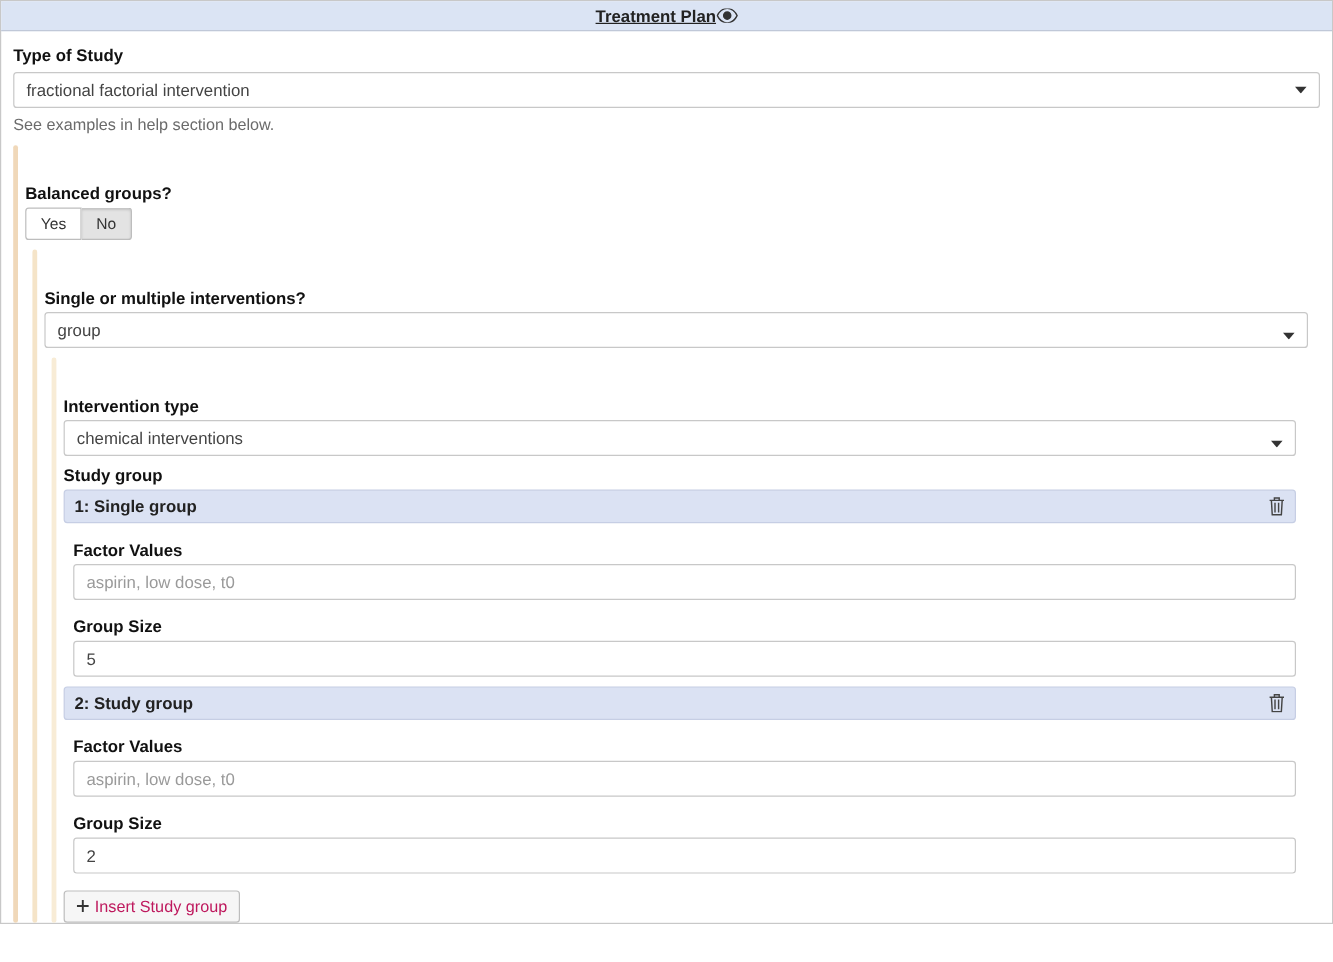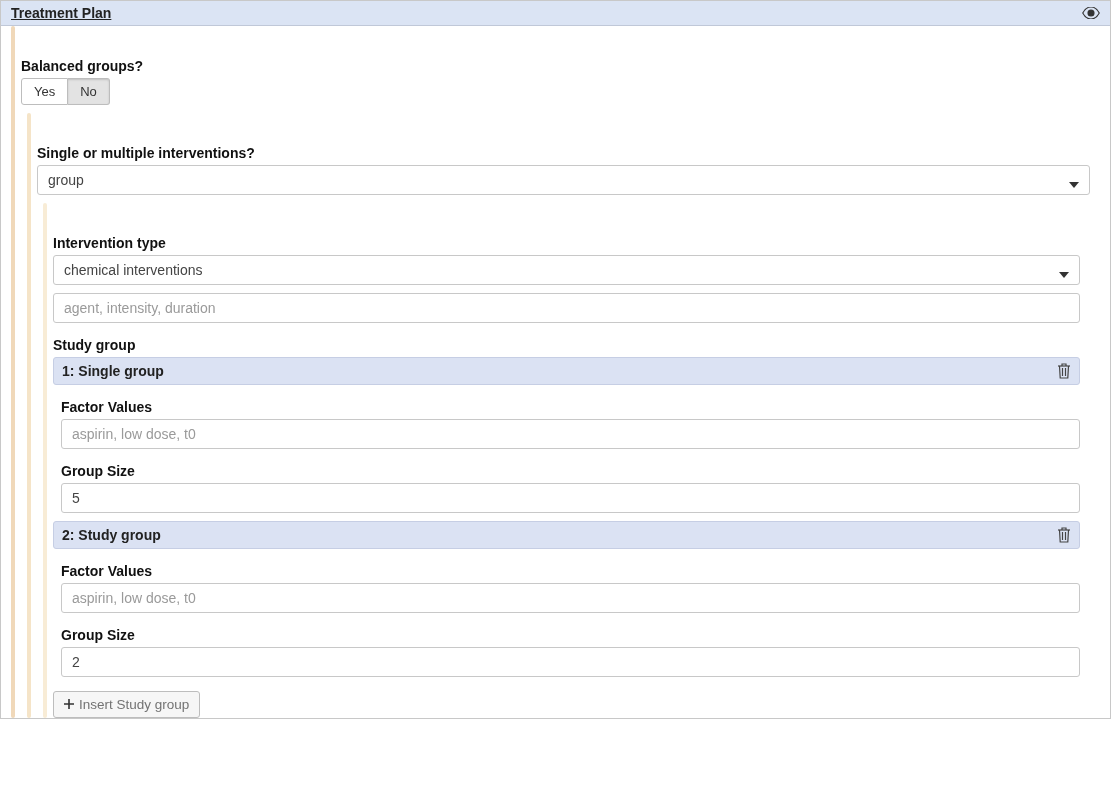--- a/index.html
+++ b/index.html
@@ -14,21 +14,21 @@
   }
   .panel {
     border: 1px solid #c8c8c8;
   }
   .panel-header {
     background: #dbe4f4;
     border-bottom: 1px solid #c0c8d8;
     padding: 4px 10px;
     display: flex;
     align-items: center;
-    justify-content: space-between;
+    justify-content: center;
   }
   .panel-title {
     font-weight: bold;
     text-decoration: underline;
     font-size: 14px;
     color: #222;
   }
   .eye-icon svg { display:block; }
   .section-inner { padding: 6px 10px 10px 10px; }
   .label {
@@ -118,21 +118,21 @@
   .group-body { padding: 4px 0 8px 8px; }
   .insert-btn {
     display: inline-flex;
     align-items: center;
     gap: 5px;
     border: 1px solid #bdbdbd;
     background: #f6f6f6;
     border-radius: 3px;
     padding: 5px 10px;
     font-size: 13.5px;
-    color: #737373;
+    color: #be185d;
     cursor: pointer;
     margin-top: 6px;
     font-family: inherit;
   }
   .mb4 { margin-bottom: 4px; }
   .mb8 { margin-bottom: 8px; align-items: flex-end; }
 </style>
 </head>
 <body>
 
@@ -141,20 +141,33 @@
   <div class="panel-header">
     <a href="#" class="panel-title">Treatment Plan</a>
     <span class="eye-icon">
       <svg width="18" height="12" viewBox="0 0 24 16" fill="none" stroke="#333" stroke-width="1.5">
         <path d="M1 8 C4 2 9 0 12 0 C15 0 20 2 23 8 C20 14 15 16 12 16 C9 16 4 14 1 8 Z"></path>
         <circle cx="12" cy="8" r="4" fill="#333"></circle>
       </svg>
     </span>
   </div>
 
+  <div class="section-inner">
+
+    <div class="label">Type of Study</div>
+    <div class="select">
+      <span>fractional factorial intervention</span>
+      <span class="caret">
+        <svg width="10" height="6" viewBox="0 0 10 6">
+            <path d="M0 0 L5 6 L10 0 Z" fill="#333"></path>
+          </svg>
+      </span>
+    </div>
+    <div class="helper">See examples in help section below.</div>
+  </div>
 
   <div class="nesting">
     <div class="rail rail1"></div>
     <div class="nest-content">
       <div class="label mb4">Balanced groups?</div>
       <div class="btn-group mb8">
         <button class="btn">Yes</button>
         <button class="btn active">No</button>
       </div>
 
@@ -179,21 +192,20 @@
               <div class="label mb4">Intervention type</div>
               <div class="select mb8">
                 <span>chemical interventions</span>
                 <span class="caret">
                   <svg width="10" height="6" viewBox="0 0 10 6">
                       <path d="M0 0 L5 6 L10 0 Z" fill="#333"></path>
                     </svg>
                 </span>
               </div>
 
-              <input class="text-input mb8" placeholder="agent, intensity, duration" style="">
 
               <div class="label mb4">Study group</div>
 
               
               <div class="group-header mb4">
                 <span class="gh-title">1: Single group</span>
                 <button class="trash-btn">
                   <span>
                     <svg width="14" height="16" viewBox="0 0 14 16" fill="none" stroke="#444" stroke-width="1.2">
                       <path d="M1 3 H13"></path>

